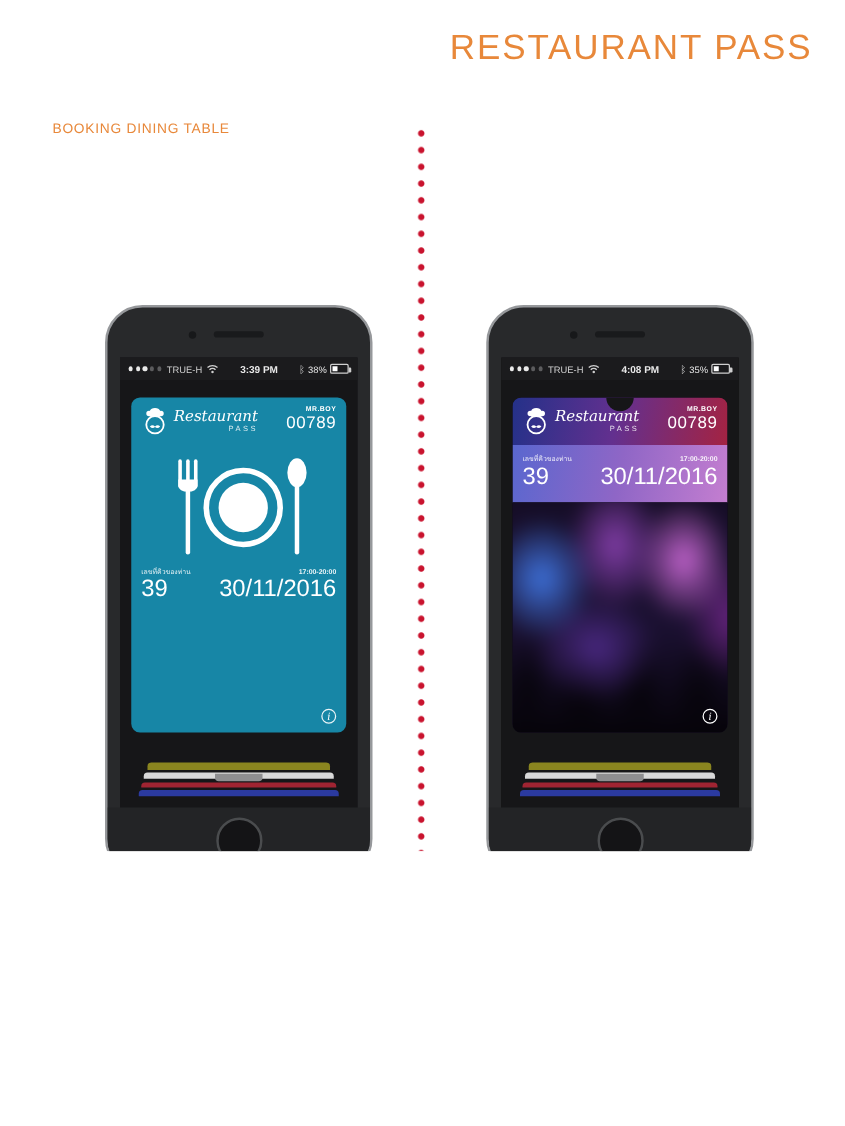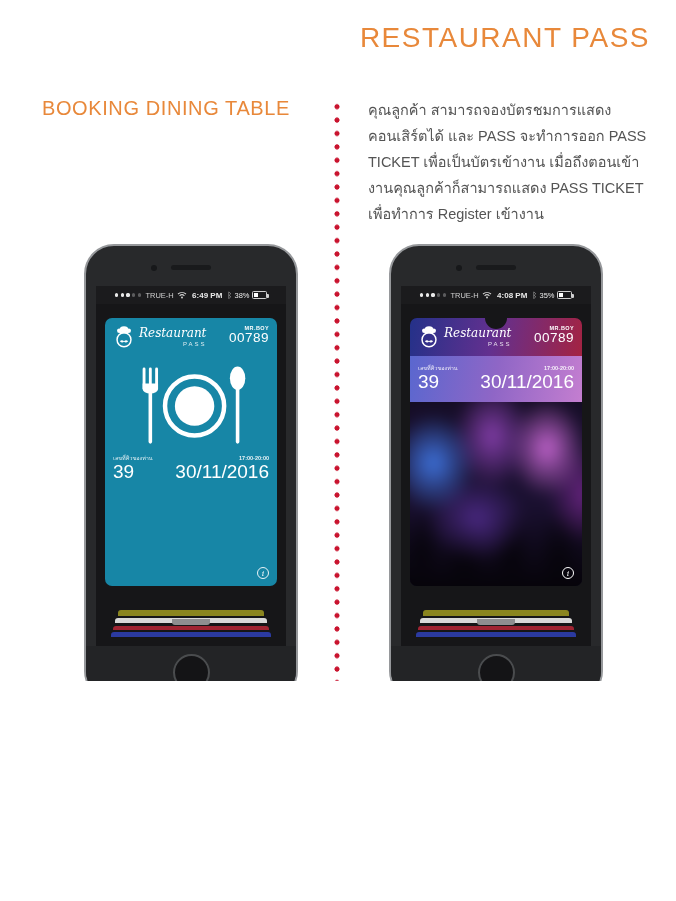--- a/index.html
+++ b/index.html
@@ -8,21 +8,21 @@
 
   
   .page-header{position:absolute;top:22px;right:26px;text-align:right;}
   .page-title{font-size:28px;letter-spacing:1.5px;color:#E8883A;font-weight:500;}
   .page-subtitle{font-size:21px;color:#58595B;margin-top:2px;letter-spacing:.3px;}
 
   
   .col{position:absolute;top:97px;}
   .col-left{left:42px;width:292px;}
   .col-right{left:368px;width:296px;}
-  .col-heading{font-size:20px;color:#E8883A;letter-spacing:.6px;font-weight:500;margin-bottom:9px;}
+  .col-heading{font-size:11px;color:#E8883A;letter-spacing:.6px;font-weight:500;margin-bottom:9px;}
   .col-body{font-size:14.5px;color:#545454;line-height:1.8;}
 
   
   .divider{position:absolute;left:334px;top:100px;width:6px;height:617px;
     background-image:radial-gradient(circle,#C9132E 2.2px,rgba(201,19,46,0) 2.9px);
     background-size:6px 13.4px;background-repeat:repeat-y;background-position:center top;}
 
   
   .red-banner{position:absolute;left:25px;top:739px;width:630px;height:147px;background:#C9132E;}
 
@@ -34,21 +34,21 @@
   .earpiece{position:absolute;top:19px;left:50%;transform:translateX(-50%);width:40px;height:5px;
     border-radius:3px;background:#191a1c;}
   .camera{position:absolute;top:19px;left:calc(50% - 40px);width:6px;height:6px;border-radius:50%;background:#17181a;}
   .screen{position:absolute;left:10px;right:10px;top:40px;height:364px;background:#131315;
     display:flex;flex-direction:column;overflow:hidden;}
   .chin{position:absolute;left:0;right:0;bottom:0;height:53px;display:flex;align-items:center;justify-content:center;background:#232426;}
   .home-btn{width:37px;height:37px;border-radius:50%;border:2.5px solid #4a4c4e;background:#141416;box-sizing:border-box;}
 
   
   .statusbar{height:18px;flex:none;background:#1b1b1d;color:#e9e9e9;display:flex;align-items:center;
-    justify-content:space-between;padding:0 19px;font-size:7.5px;}
+    justify-content:space-between;padding:0 7px;font-size:7.5px;}
   .sb-left,.sb-right{display:flex;align-items:center;gap:2.5px;}
   .sig-dot{width:3.2px;height:3.2px;border-radius:50%;background:#e9e9e9;display:inline-block;}
   .sig-dot.dim{background:#5c5c5e;}
   .sb-carrier{margin:0 1px 0 2px;color:#cfcfcf;}
   .sb-time{font-weight:bold;font-size:8px;}
   .bt-glyph{font-size:8px;color:#cfcfcf;}
   .batt{width:15px;height:7.5px;border:1px solid #cfcfcf;border-radius:1.5px;position:relative;box-sizing:border-box;padding:1px;}
   .batt-fill{display:block;height:100%;background:#ffffff;}
   .batt-tip{position:absolute;right:-2.5px;top:2px;width:1.5px;height:3.5px;background:#cfcfcf;border-radius:0 1px 1px 0;}
 
@@ -118,21 +118,20 @@
 
   <div class="page-header">
     <div class="page-title">RESTAURANT PASS</div>
   </div>
 
   <div class="col col-left">
     <div class="col-heading">BOOKING DINING TABLE</div>
   </div>
 
   <div class="col col-right">
-    <div class="col-body">คุณลูกค้า สามารถจองบัตรชมการแสดงคอนเสิร์ตได้ และ PASS จะทำการออก PASS TICKET เพื่อเป็นบัตรเข้างาน เมื่อถึงตอนเข้างานคุณลูกค้าก็สามารถแสดง PASS TICKET เพื่อทำการ Register เข้างาน</div>
   </div>
 
   <div class="divider"></div>
 
   <div class="phone phone-left">
     <div class="camera"></div>
     <div class="earpiece"></div>
 
     <div class="screen">
 
@@ -145,21 +144,21 @@
             <span class="sig-dot dim"></span>
           <span class="sb-carrier">TRUE-H</span>
           <span>
               <svg width="10" height="8" viewBox="0 0 10 8">
                 <path d="M1 3 a6 6 0 0 1 8 0" stroke="#cfcfcf" fill="none" stroke-width="1.1"></path>
                 <path d="M2.6 4.8 a3.4 3.4 0 0 1 4.8 0" stroke="#cfcfcf" fill="none" stroke-width="1.1"></path>
                 <circle cx="5" cy="6.6" r="1" fill="#cfcfcf"></circle>
               </svg>
             </span>
         </span>
-        <span class="sb-time">6:49 PM</span>
+        <span class="sb-time">3:39 PM</span>
         <span class="sb-right">
           <span class="bt-glyph">ᛒ</span>
           <span>38%</span>
           <span class="batt">
               <span class="batt-fill" style="width:38%"></span>
               <span class="batt-tip"></span>
             </span>
         </span>
       </div>
 

